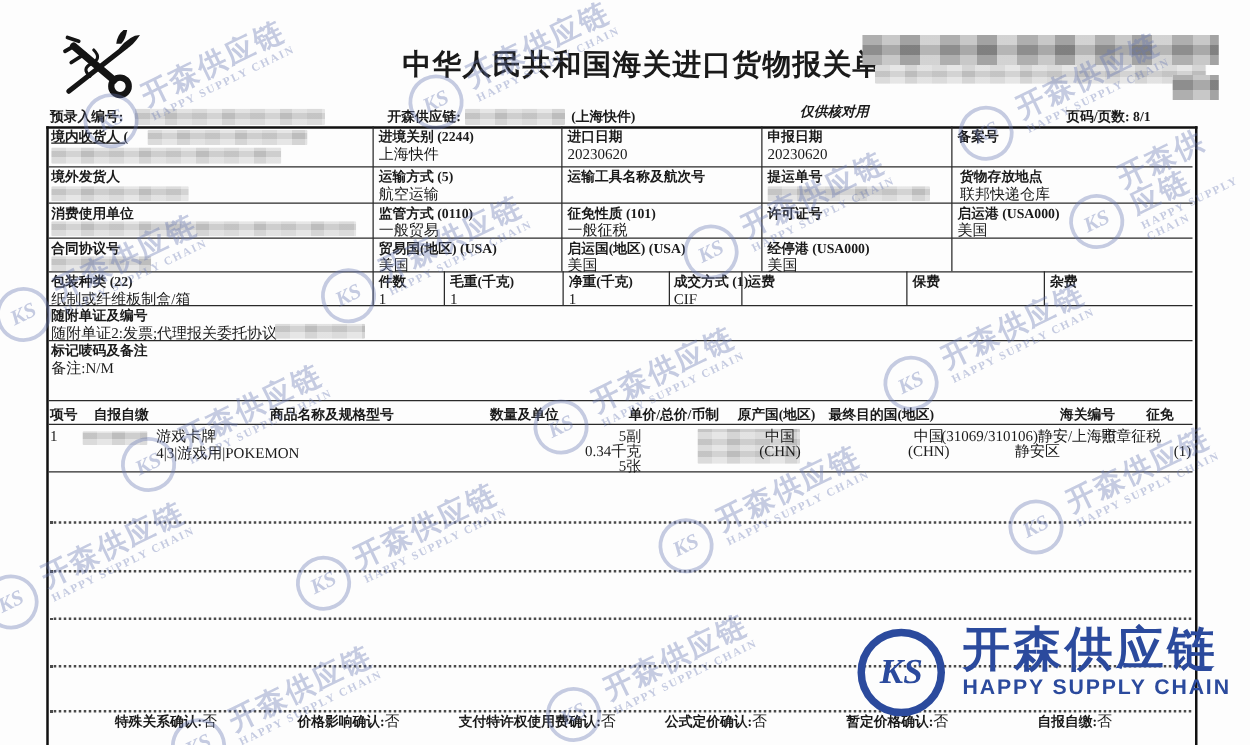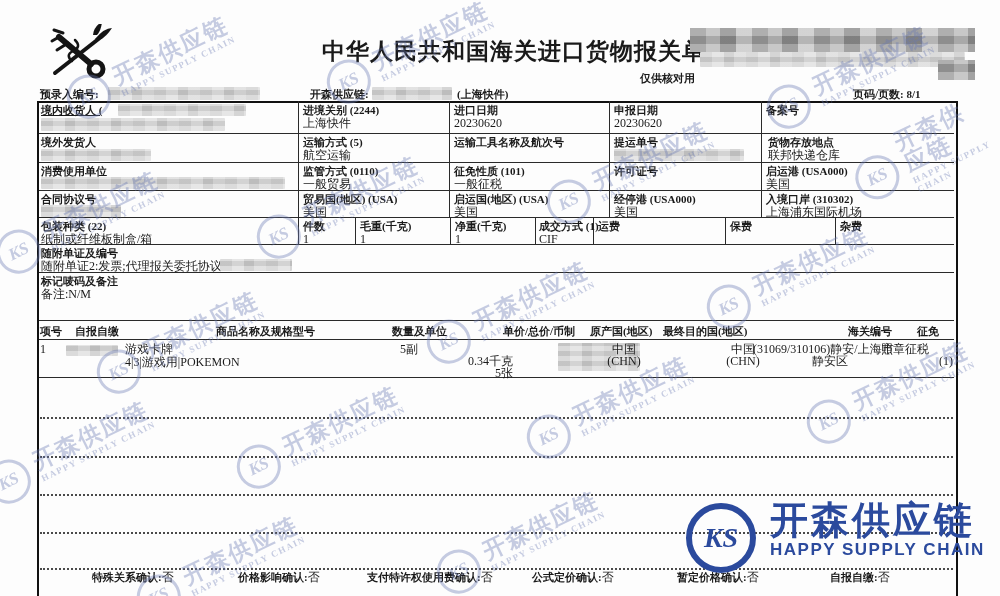--- a/index.html
+++ b/index.html
@@ -72,21 +72,21 @@
 
   <div class="redact-dark" style="left:690px;top:28px;width:285px;height:24px;"></div>
   <div class="redact" style="left:700px;top:52px;width:265px;height:15px;"></div>
   <div class="redact-dark" style="left:938px;top:60px;width:37px;height:20px;"></div>
 
   <div class="abs lbl" style="left:40px;top:88px;">预录入编号:</div>
   <div class="redact" style="left:108px;top:87px;width:152px;height:13px;"></div>
   <div class="abs lbl" style="left:310px;top:88px;">开森供应链:</div>
   <div class="redact" style="left:372px;top:87px;width:80px;height:13px;"></div>
   <div class="abs lbl" style="left:457px;top:88px;">(上海快件)</div>
-  <div class="abs lbl" style="left:640px;top:72px;">仅供核对用</div>
+  <div class="abs lbl" style="left:640px;top:84px;font-style:italic;">仅供核对用</div>
   <div class="abs lbl" style="left:853px;top:88px;">
     <span>页码/页数:</span>
     <span>8/1</span>
   </div>
 
   <div id="formbox"></div>
 
   <div class="hline" style="top:133px;"></div>
   <div class="hline" style="top:162px;"></div>
   <div class="hline" style="top:190px;"></div>
@@ -185,24 +185,20 @@
     <div class="val">美国</div>
   </div>
   <div class="cell" style="left:454px;top:193px;">
     <div class="lbl"><span>启运国(地区)</span> <span>(USA)</span></div>
     <div class="val">美国</div>
   </div>
   <div class="cell" style="left:614px;top:193px;">
     <div class="lbl"><span>经停港</span> <span>(USA000)</span></div>
     <div class="val">美国</div>
   </div>
-  <div class="cell" style="left:766px;top:193px;">
-    <div class="lbl"><span>入境口岸</span> <span>(310302)</span></div>
-    <div class="val">上海浦东国际机场</div>
-  </div>
 
   <div class="cell" style="left:41px;top:220px;">
     <div class="lbl"><span>包装种类</span> <span>(22)</span></div>
     <div class="val">纸制或纤维板制盒/箱</div>
   </div>
   <div class="cell" style="left:303px;top:220px;">
     <div class="lbl">件数</div>
     <div class="val">1</div>
   </div>
   <div class="cell" style="left:360px;top:220px;">
@@ -245,21 +241,21 @@
   <div class="gh" style="left:503px;">单价/总价/币制</div>
   <div class="gh" style="left:590px;">原产国(地区)</div>
   <div class="gh" style="left:663px;">最终目的国(地区)</div>
   <div class="gh" style="left:848px;">海关编号</div>
   <div class="gh" style="left:917px;">征免</div>
 
   <div class="gv" style="left:40px;top:343px;">1</div>
   <div class="redact" style="left:66px;top:345px;width:52px;height:11px;"></div>
   <div class="gv" style="left:125px;top:343px;">游戏卡牌</div>
   <div class="gv" style="left:125px;top:356px;">4|3|游戏用|POKEMON</div>
-  <div class="gv" style="left:400px;top:343px;width:113px;">5副</div>
+  <div class="gv" style="left:400px;top:343px;width:113px;text-align:right;">5副</div>
   <div class="gv" style="left:400px;top:355px;width:113px;text-align:right;">0.34千克</div>
   <div class="gv" style="left:400px;top:367px;width:113px;text-align:right;">5张</div>
   <div class="redact" style="left:558px;top:343px;width:82px;height:28px;"></div>
   <div class="gv" style="left:595px;top:343px;width:58px;text-align:center;">中国</div>
   <div class="gv" style="left:595px;top:355px;width:58px;text-align:center;">(CHN)</div>
   <div class="gv" style="left:714px;top:343px;width:58px;text-align:center;">中国</div>
   <div class="gv" style="left:714px;top:355px;width:58px;text-align:center;">(CHN)</div>
   <div class="gv" style="left:753px;top:343px;">(31069/310106)静安/上海市</div>
   <div class="gv" style="left:750px;top:355px;width:98px;text-align:right;">静安区</div>
   <div class="gv" style="left:881px;top:343px;">照章征税</div>

